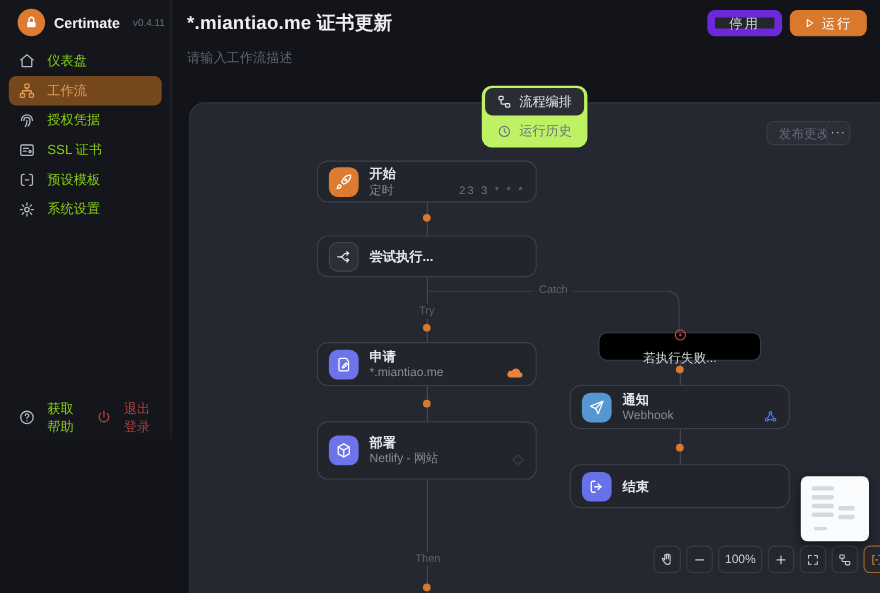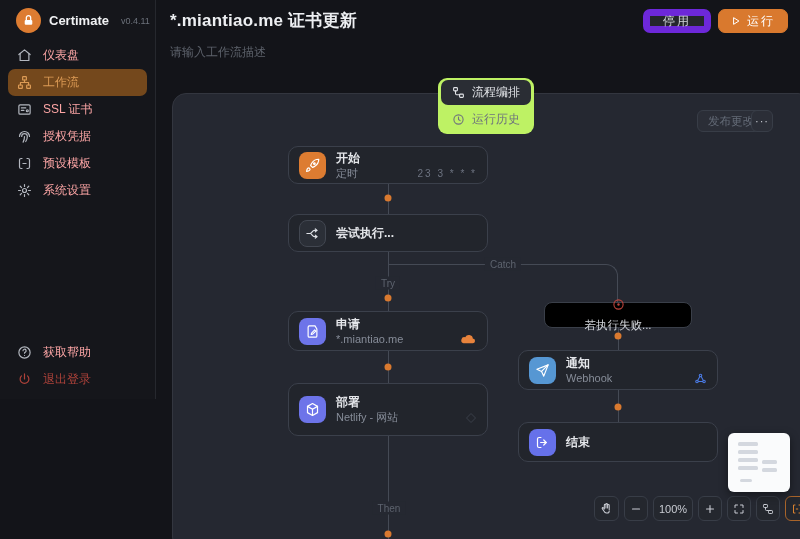--- a/index.html
+++ b/index.html
@@ -18,26 +18,26 @@
     position:absolute; left:0; top:0; width:156px; height:399px;
     border-right:1px solid #26282e; background:#15161b;
   }
   .logo-row { display:flex; align-items:center; gap:8px; padding:6px 10px 0 16px; height:34px; cursor:pointer; }
   .logo-badge { width:25px; height:25px; border-radius:50%; background:#dd7c31; display:flex; align-items:center; justify-content:center; color:#fff; }
   .app-name { font-size:13px; font-weight:bold; color:#f1f2f4; }
   .app-version { font-size:9px; color:#6c717b; margin-left:4px; margin-top:2px; }
   .nav { display:flex; flex-direction:column; padding:8px 8px 0 8px; }
   .nav-item {
     height:27px; display:flex; align-items:center; gap:11px;
-    padding:0 9px; border-radius:7px; font-size:12px; color:#fca5a5; cursor:pointer;
+    padding:0 9px; border-radius:7px; font-size:12px; color:#84cc16; cursor:pointer;
   }
   .nav-item .ico { color:#b3b7bf; width:15px; }
   .nav-item.active { background:#74481c; color:#dd9b55; }
   .nav-item.active .ico { color:#dd9b55; }
-  .nav-footer { position:absolute; left:0; bottom:6px; width:100%; padding:0 8px; display:flex; flex-direction:column; }
+  .nav-footer { position:absolute; left:0; bottom:6px; width:100%; padding:0 8px; display:flex; flex-direction:row; }
   .nav-item.danger { color:#ae423a; }
   .nav-item.danger .ico { color:#ae423a; }
 
   
   .main-header { position:absolute; left:156px; top:0; width:644px; height:93px; }
   .page-title { position:absolute; left:14px; top:9px; font-size:17px; font-weight:600; color:#edeff2; letter-spacing:.2px; }
   .page-desc { position:absolute; left:14px; top:44px; font-size:12px; color:#5d626b; cursor:text; }
   .header-actions { position:absolute; right:12px; top:9px; display:flex; gap:7px; }
   .btn { display:flex; align-items:center; justify-content:center; gap:6px; height:24px; border-radius:7px; font-size:12px; cursor:pointer; }
   .btn-ghost { background:#24262c; border:7px solid #6d28d9; color:#d3d6db; padding:0 13px; letter-spacing:2px; }
@@ -131,36 +131,36 @@
             <rect x="2.5" y="16" width="6" height="5.5" rx="1"></rect>
             <rect x="15.5" y="16" width="6" height="5.5" rx="1"></rect>
             <path d="M12 8v4M12 12H5.5v4M12 12h6.5v4"></path>
           </svg>
       </span>
       <span>工作流</span>
     </div>
     <div class="nav-item">
       <span class="ico">
         <svg width="15" height="15" viewBox="0 0 24 24" fill="none" stroke="currentColor" stroke-width="1.9" stroke-linecap="round" stroke-linejoin="round">
+            <path d="M4 12a8 8 0 0 1 16 0"></path>
+            <path d="M7.5 12a4.5 4.5 0 0 1 9 0c0 3-1 6-2.5 8"></path>
+            <path d="M12 12c0 3.5-.8 6.5-2.2 9"></path>
+          </svg>
+      </span>
+      <span>授权凭据</span>
+    </div>
+    <div class="nav-item">
+      <span class="ico">
+        <svg width="15" height="15" viewBox="0 0 24 24" fill="none" stroke="currentColor" stroke-width="1.9" stroke-linecap="round" stroke-linejoin="round">
             <rect x="3" y="4.5" width="18" height="15" rx="2"></rect>
             <path d="M7 9.5h7M7 13.5h4"></path>
             <circle cx="16.5" cy="14" r="1.6"></circle>
           </svg>
       </span>
       <span>SSL 证书</span>
-    </div>
-    <div class="nav-item">
-      <span class="ico">
-        <svg width="15" height="15" viewBox="0 0 24 24" fill="none" stroke="currentColor" stroke-width="1.9" stroke-linecap="round" stroke-linejoin="round">
-            <path d="M4 12a8 8 0 0 1 16 0"></path>
-            <path d="M7.5 12a4.5 4.5 0 0 1 9 0c0 3-1 6-2.5 8"></path>
-            <path d="M12 12c0 3.5-.8 6.5-2.2 9"></path>
-          </svg>
-      </span>
-      <span>授权凭据</span>
     </div>
     <div class="nav-item">
       <span class="ico">
         <svg width="15" height="15" viewBox="0 0 24 24" fill="none" stroke="currentColor" stroke-width="1.9" stroke-linecap="round" stroke-linejoin="round">
             <path d="M8 4H6.5A2.5 2.5 0 0 0 4 6.5v11A2.5 2.5 0 0 0 6.5 20H8"></path>
             <path d="M16 4h1.5A2.5 2.5 0 0 1 20 6.5v11a2.5 2.5 0 0 1-2.5 2.5H16"></path>
             <path d="M9.5 12h5"></path>
           </svg>
       </span>
       <span>预设模板</span>

